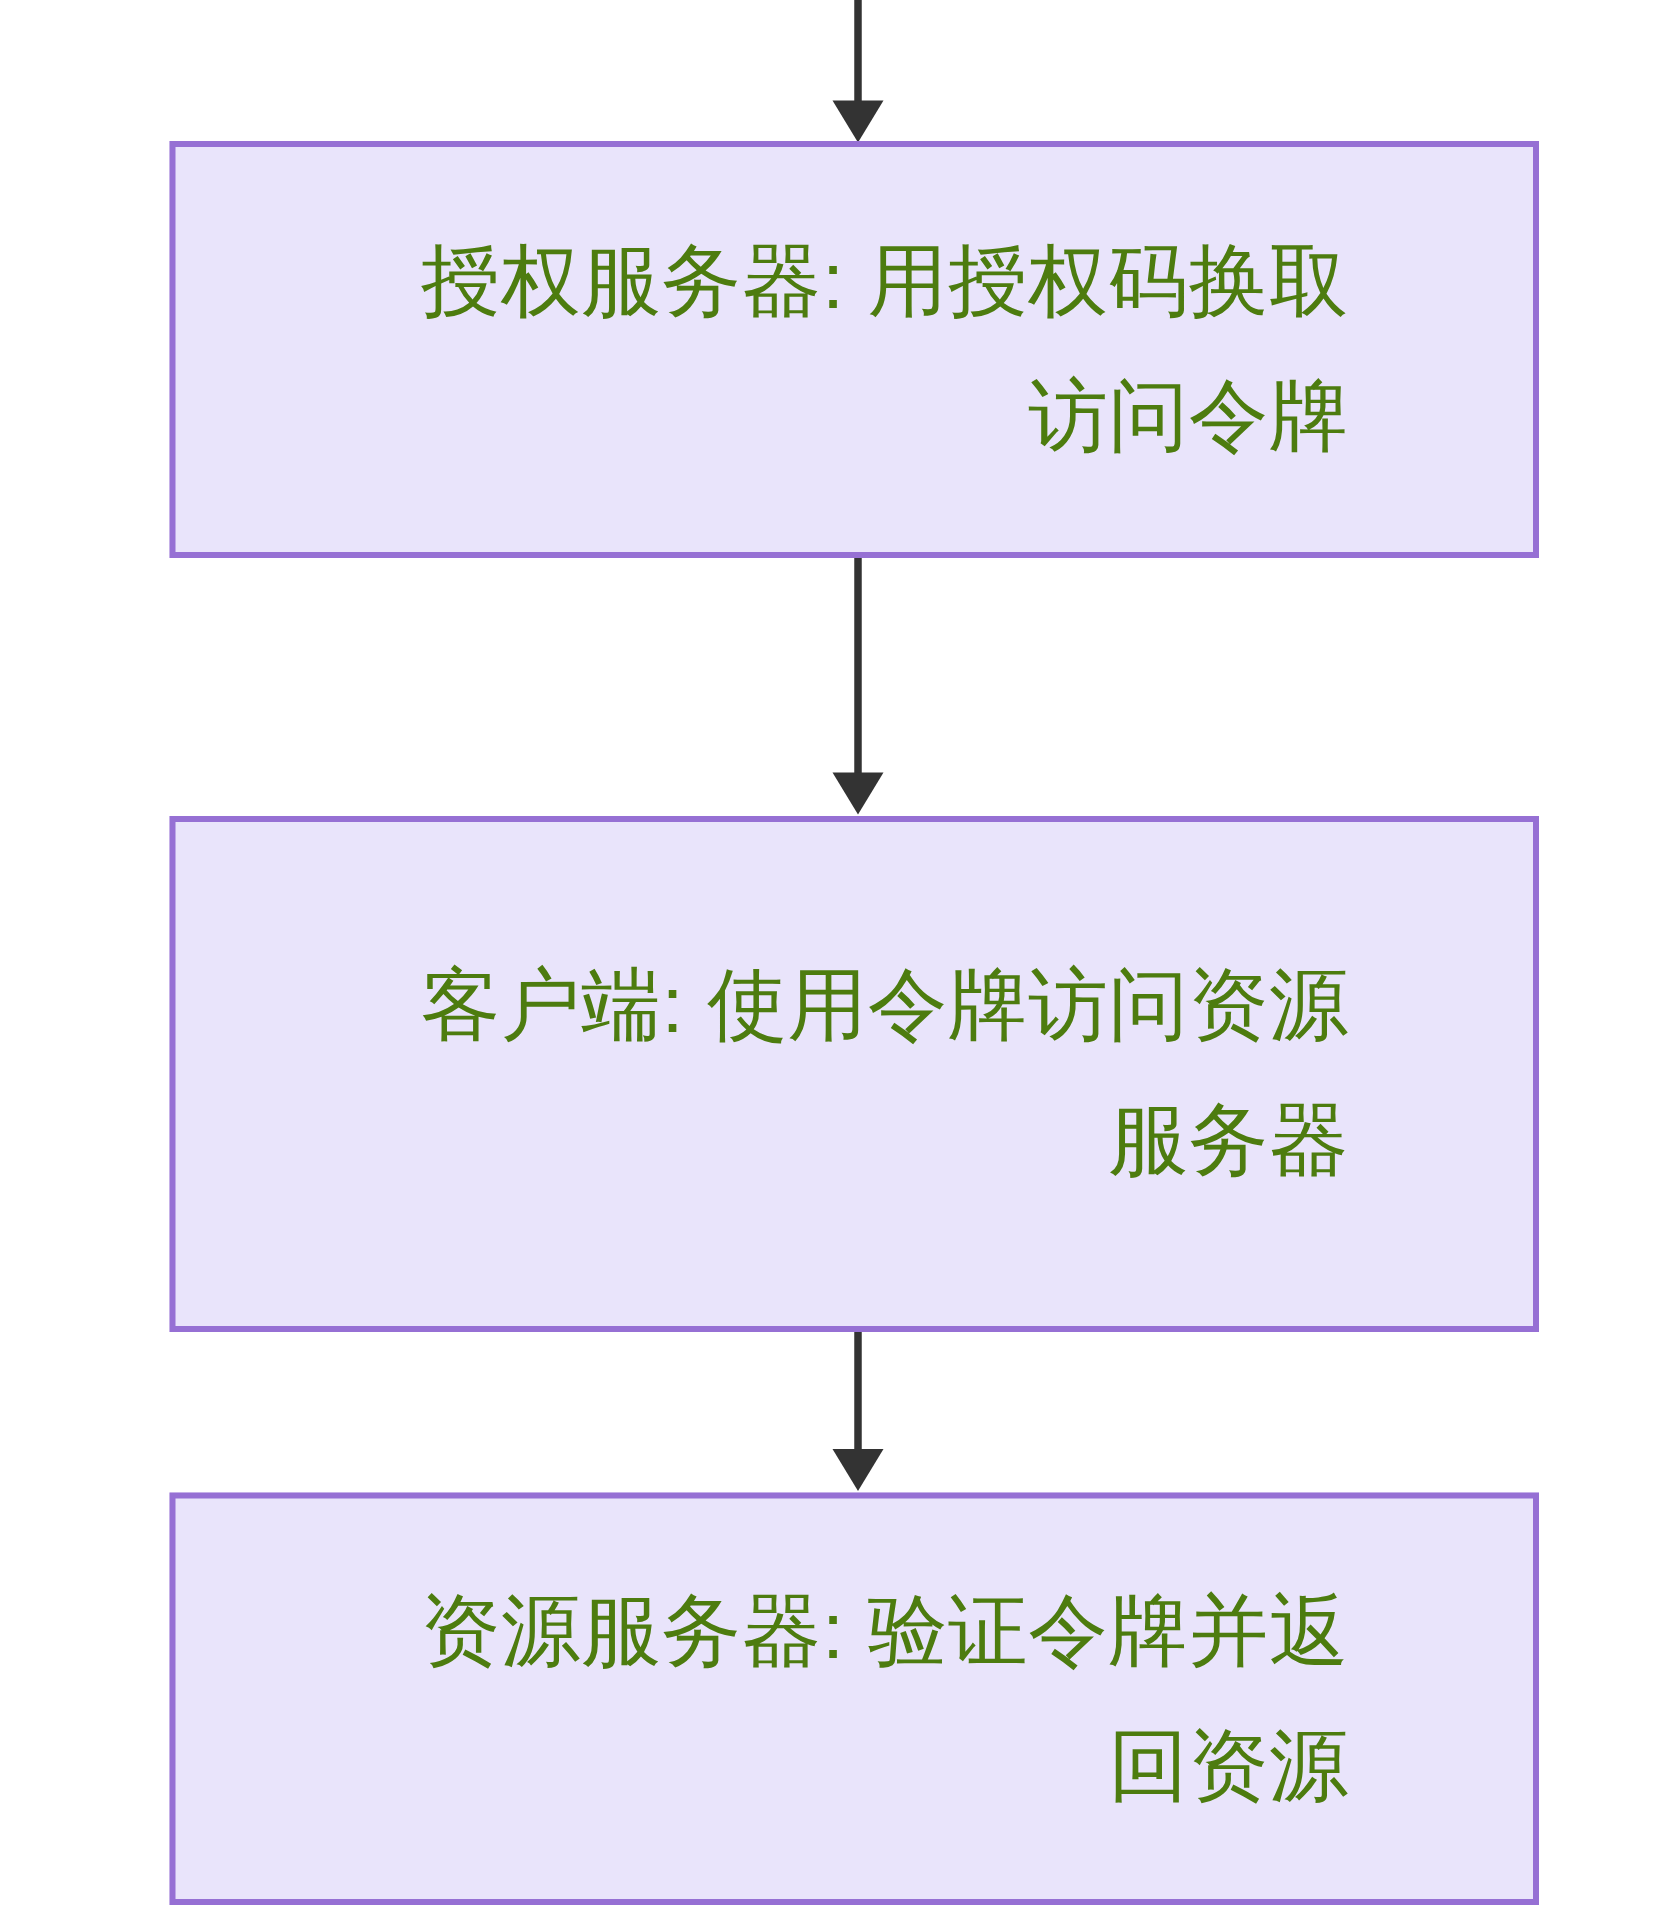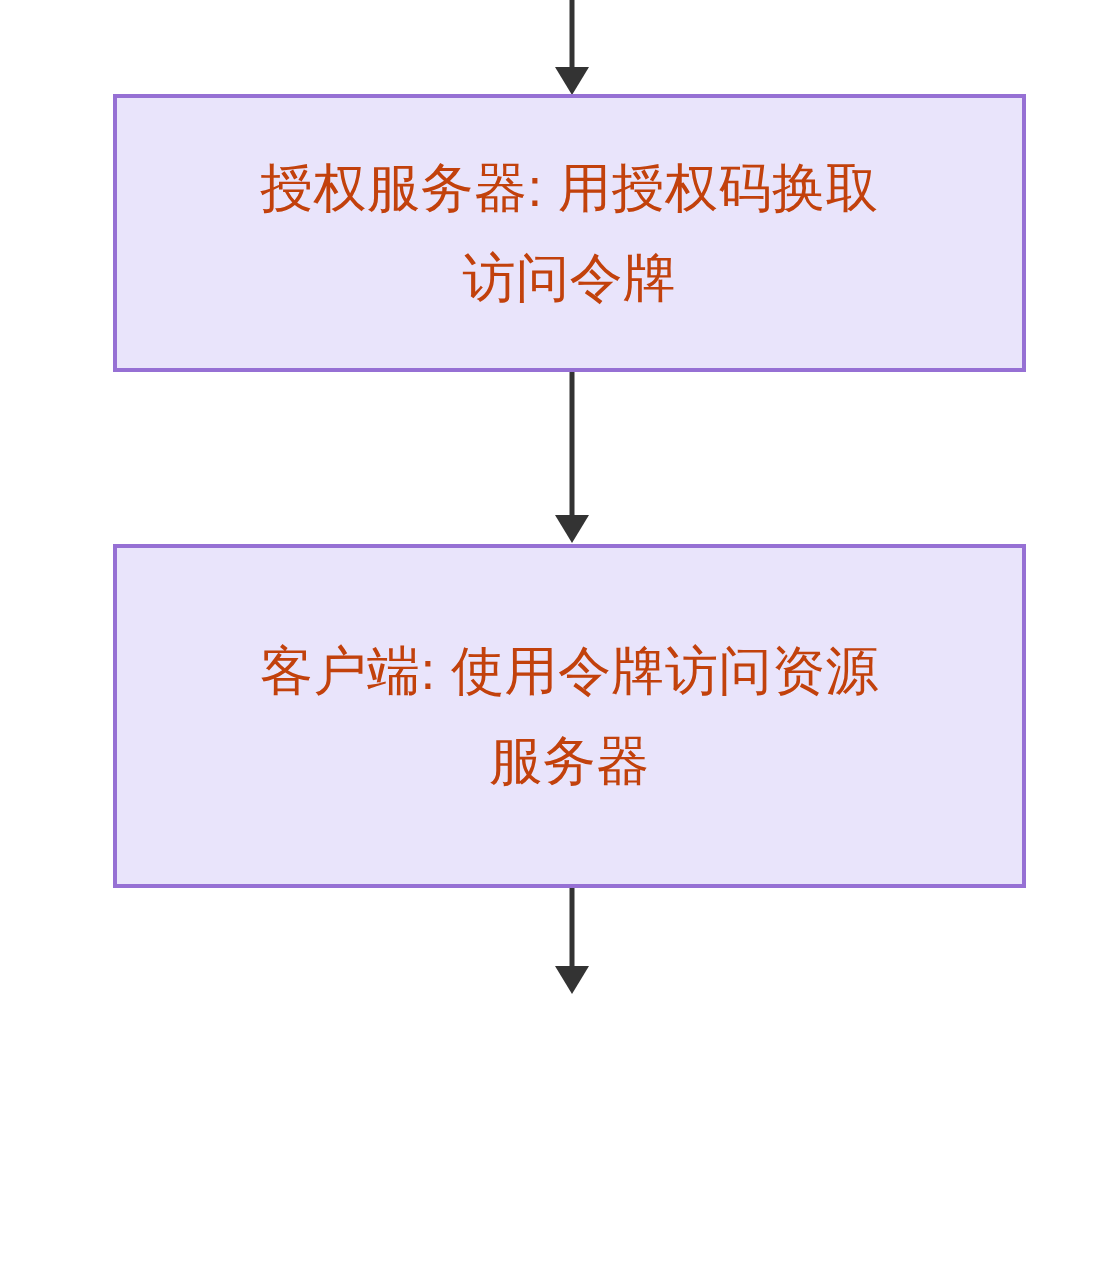--- a/index.html
+++ b/index.html
@@ -33,24 +33,25 @@
     display: flex;
     align-items: center;
     justify-content: center;
     text-align: center;
   }
   .node-label {
     display: block;
     width: 660px;
     font-size: 53px;
     line-height: 90px;
-    color: #c2410c;
+    color: #4d7c0f;
     letter-spacing: 0.5px;
     font-weight: 400;
     white-space: pre-line;
+    text-align: right;
   }
   .node-1 { left: 113px; top: 94px;  width: 913px; height: 278px; }
   .node-2 { left: 113px; top: 544px; width: 913px; height: 344px; }
   .node-3 { left: 113px; top: 995px; width: 913px; height: 275px; }
 </style>
 </head>
 <body>
 
 <div id="flowchart">
 
@@ -72,14 +73,18 @@
   <div class="node node-1">
     <span class="node-label">授权服务器: 用授权码换取
 访问令牌</span>
   </div>
 
   <div class="node node-2">
     <span class="node-label">客户端: 使用令牌访问资源
 服务器</span>
   </div>
 
+  <div class="node node-3">
+    <span class="node-label">资源服务器: 验证令牌并返
+回资源</span>
+  </div>
 
 </div>
 
 </body></html>

